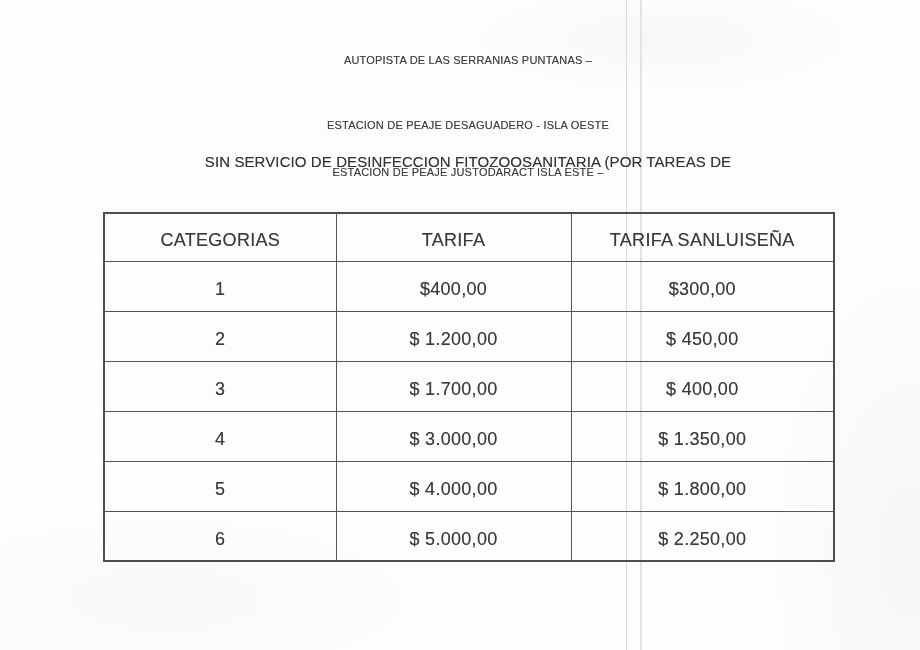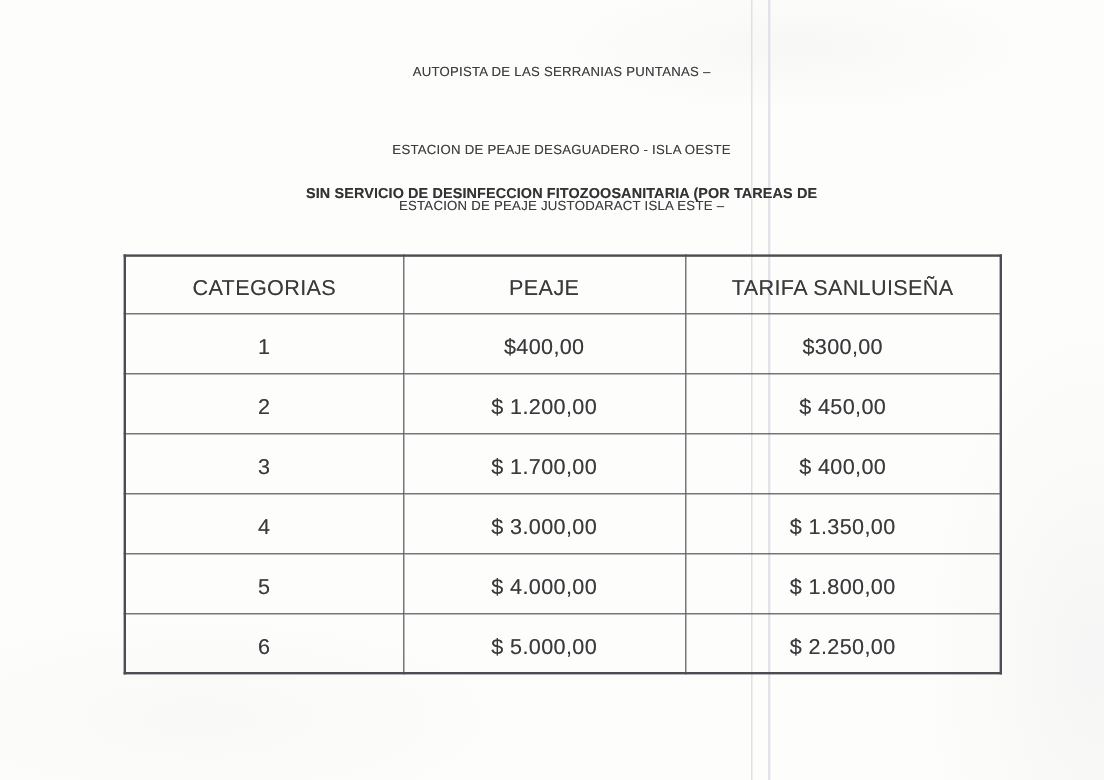--- a/index.html
+++ b/index.html
@@ -56,22 +56,22 @@
   }
   .title-1 { top: 54px; }
   .title-2 { top: 91px; margin-top: 28px; }
   .title-3 { top: 126px; margin-top: 40px; }
   .notice {
     position: absolute;
     left: 103px;
     top: 152px;
     width: 730px;
     text-align: center;
-    font-weight: bold;
-    font-size: 12px;
+    font-weight: normal;
+    font-size: 15px;
     line-height: 19px;
     letter-spacing: 0.1px;
     color: #333335;
     z-index: 2;
   }
   table.tariff {
     position: absolute;
     left: 103px;
     top: 212px;
     width: 730px;
@@ -119,21 +119,21 @@
 
   <table class="tariff">
     <colgroup>
       <col class="c1">
         <col class="c2">
         <col class="c3">
     </colgroup>
     <thead>
       <tr>
         <th>CATEGORIAS</th>
-        <th>PEAJE</th>
+        <th>TARIFA</th>
         <th>TARIFA SANLUISEÑA</th>
       </tr>
     </thead>
     <tbody>
       <tr>
         <td>1</td>
         <td>$400,00</td>
         <td>$300,00</td>
       </tr>
       <tr>

